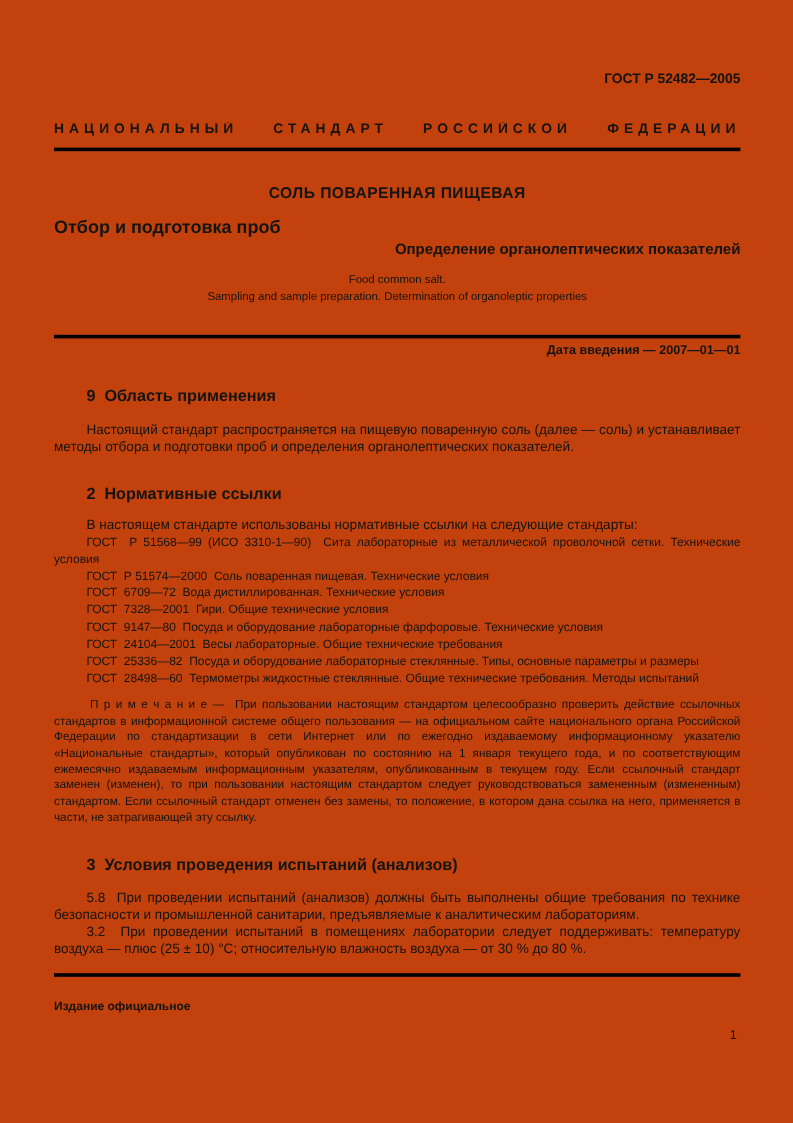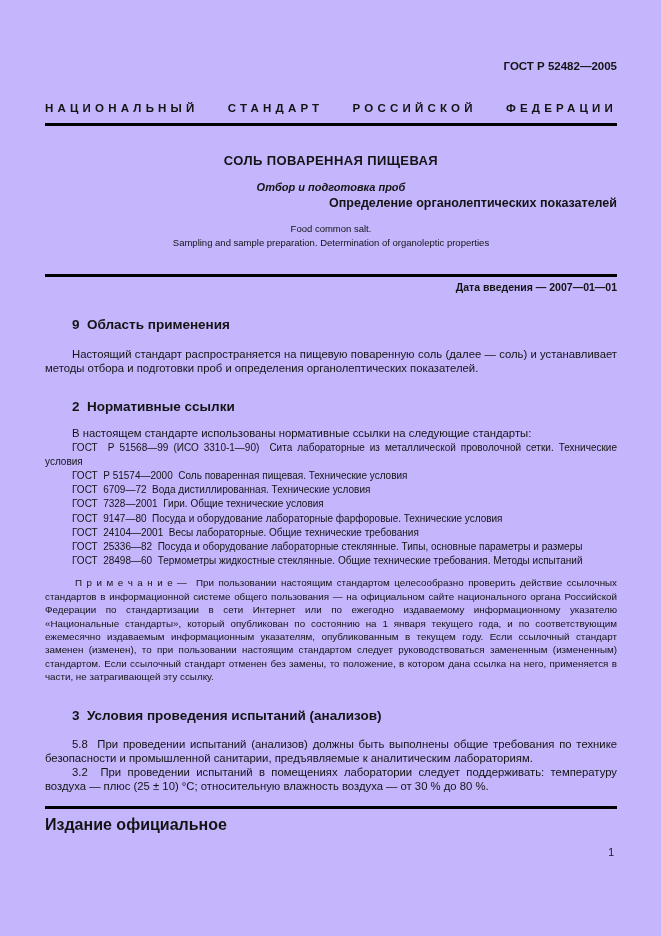--- a/index.html
+++ b/index.html
@@ -4,21 +4,21 @@
 <style>
   html, body {
     margin: 0;
     padding: 0;
     background: #ffffff;
   }
   .page {
     position: relative;
     width: 661px;
     height: 936px;
-    background: #c4b5fd;
+    background: #c2410c;
     color: #141414;
     font-family: "Liberation Sans", sans-serif;
     box-sizing: border-box;
     padding: 60px 44px 0 45px;
     overflow: hidden;
   }
   .doc-code {
     text-align: right;
     font-weight: bold;
     font-size: 11.5px;
@@ -43,24 +43,23 @@
   .rule-header { margin-top: 9px; }
   .title-main {
     margin: 27px 0 0 0;
     text-align: center;
     font-size: 13px;
     font-weight: bold;
     letter-spacing: 0.4px;
   }
   .title-sub1 {
     margin: 13px 0 0 0;
-    text-align: center;
-    font-size: 11px;
+    text-align: left;
+    font-size: 15px;
     font-weight: bold;
-    font-style: italic;
   }
   .title-sub2 {
     margin: 3px 0 0 0;
     text-align: right;
     font-size: 12.5px;
     font-weight: bold;
   }
   .title-en {
     margin-top: 12px;
     text-align: center;
@@ -112,23 +111,23 @@
     margin: 0;
     font-size: 11.3px;
     line-height: 14.2px;
     text-align: justify;
     text-indent: 27px;
     white-space: pre-wrap;
   }
   .cond-list p:first-child { margin-top: 14px; }
   .rule-footer { margin-top: 12px; }
   .edition-line {
-    margin-top: 7px;
+    margin-top: 20px;
     font-weight: bold;
-    font-size: 16px;
+    font-size: 10px;
   }
   .page-number {
     margin-top: 12px;
     text-align: right;
     font-size: 10.5px;
     padding-right: 3px;
   }
 </style>
 </head>
 <body>

